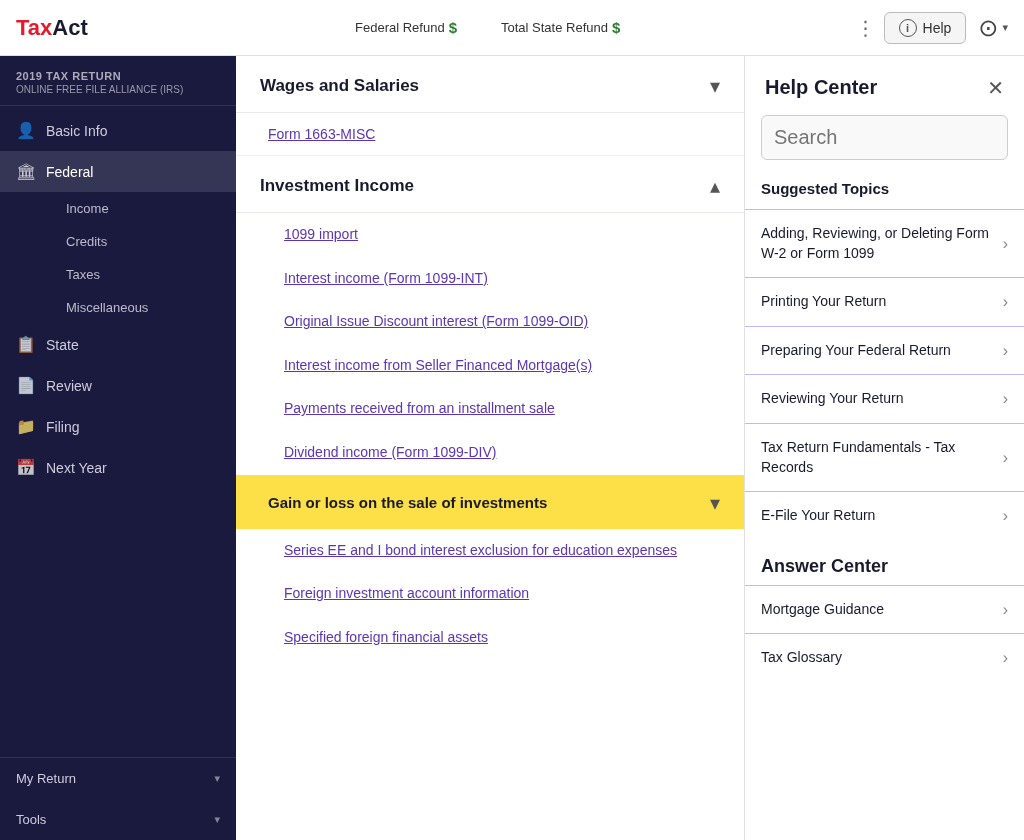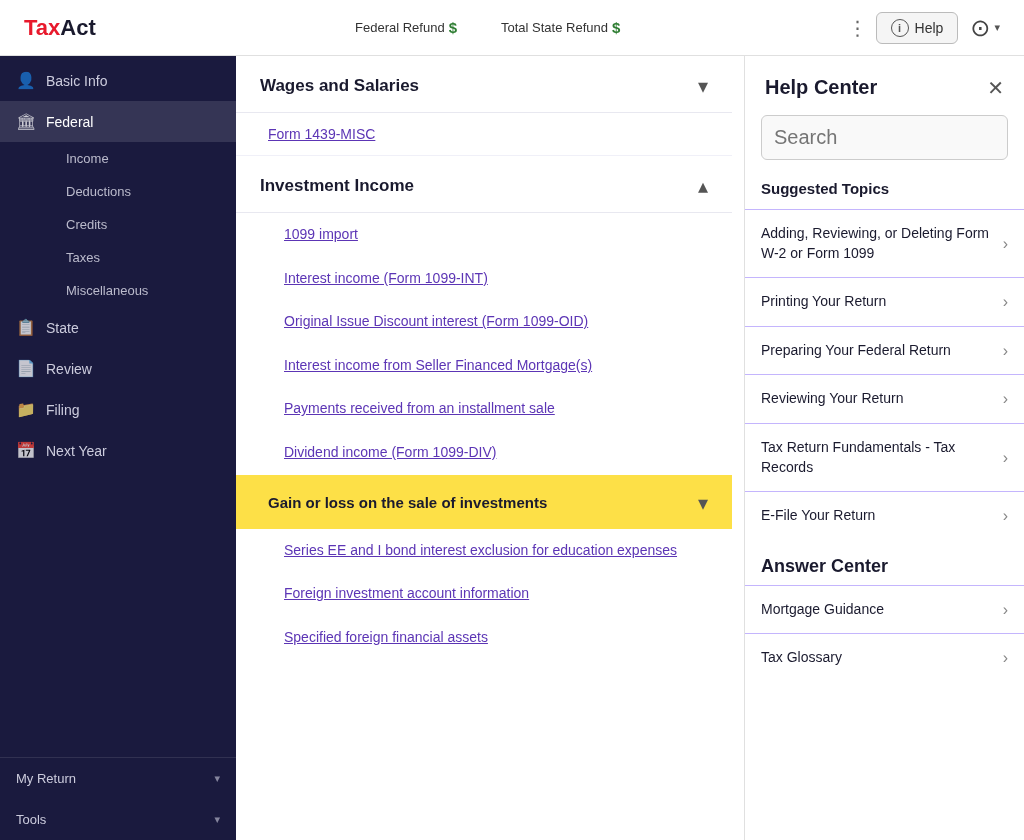--- a/index.html
+++ b/index.html
@@ -1,21 +1,21 @@
 <!DOCTYPE html>
 <html><head>
   <meta charset="utf-8">
   <style>
     * { box-sizing: border-box; margin: 0; padding: 0; }
     body { font-family: -apple-system, BlinkMacSystemFont, 'Segoe UI', Arial, sans-serif; font-size: 14px; display: flex; flex-direction: column; height: 840px; width: 1024px; overflow: hidden; background: #fff; }
 
     
     #header {
       display: flex; align-items: center; background: #fff; border-bottom: 1px solid #e0e0e0;
-      padding: 0 24px; height: 56px; flex-shrink: 0;
+      padding: 0 16px; height: 56px; flex-shrink: 0;
     }
     #logo-area { display: flex; align-items: center; margin-right: auto; }
     #logo-text { font-size: 22px; font-weight: 700; }
     #logo-tax { color: #e8192c; }
     #logo-act { color: #1a1a2e; }
     .header-center { display: flex; align-items: center; gap: 44px; margin-right: auto; margin-left: 40px; }
     .refund-item { display: flex; align-items: center; gap: 4px; font-size: 13px; color: #333; }
     .refund-amount { color: #2e7d32; font-weight: 600; font-size: 15px; }
     .header-dots { color: #666; font-size: 20px; cursor: pointer; padding: 4px 8px; }
     .help-btn {
@@ -89,21 +89,20 @@
       display: block; padding: 12px 24px 12px 48px;
       color: #5c35b5; text-decoration: underline; font-size: 14px;
       cursor: pointer; line-height: 1.4;
     }
 
     
     #help-panel {
       width: 280px; flex-shrink: 0; border-left: 1px solid #e0e0e0;
       background: #fff; display: flex; flex-direction: column; overflow-y: auto;
       padding: 0;
-      margin-left: 12px;
     }
     .help-header {
       display: flex; align-items: center; justify-content: space-between;
       padding: 20px 20px 16px;
     }
     .help-title { font-size: 20px; font-weight: 700; color: #1a1a2e; }
     .close-btn { font-size: 20px; color: #555; cursor: pointer; background: none; border: none; line-height: 1; }
 
     .search-box {
       margin: 0 16px 20px; display: flex; align-items: center;
@@ -156,39 +155,40 @@
   </button>
   <div class="user-btn">
     <span class="user-icon">⊙</span>
     <span style="font-size:11px;color:#555;">▾</span>
   </div>
 </div>
 
 <div id="main">
 
   <div id="sidebar">
+    <div class="sidebar-header">
+      <div class="sidebar-year">2019 TAX RETURN</div>
+      <div class="sidebar-subtitle">ONLINE FREE FILE ALLIANCE (IRS)</div>
+    </div>
 
     <div class="sidebar-nav">
 
       <div class="sidebar-item">
         <span class="sidebar-icon">👤</span>
         <span>Basic Info</span>
       </div>
 
       <div class="sidebar-item active">
         <span class="sidebar-icon">🏛</span>
         <span>Federal</span>
       </div>
 
       <div class="sidebar-subnav">
         <div class="sidebar-subitem">
           <span>Income</span>
-        </div>
-        <div class="sidebar-subitem">
-          <span>Deductions</span>
         </div>
         <div class="sidebar-subitem">
           <span>Credits</span>
         </div>
         <div class="sidebar-subitem">
           <span>Taxes</span>
         </div>
         <div class="sidebar-subitem">
           <span>Miscellaneous</span>
         </div>
@@ -226,21 +226,21 @@
       </div>
     </div>
   </div>
 
   <div id="content">
 
     <div class="section-header">
       <span class="section-title">Wages and Salaries</span>
       <button class="collapse-btn">▾</button>
     </div>
-    <a class="section-link">Form 1439-MISC</a>
+    <a class="section-link">Form 1663-MISC</a>
 
     <div class="section-header">
       <span class="section-title">Investment Income</span>
       <button class="collapse-btn">▴</button>
     </div>
 
     <a class="indent-link">1099 import</a>
     <a class="indent-link">Interest income (Form 1099-INT)</a>
     <a class="indent-link">Original Issue Discount interest (Form 1099-OID)</a>
     <a class="indent-link">Interest income from Seller Financed Mortgage(s)</a>

